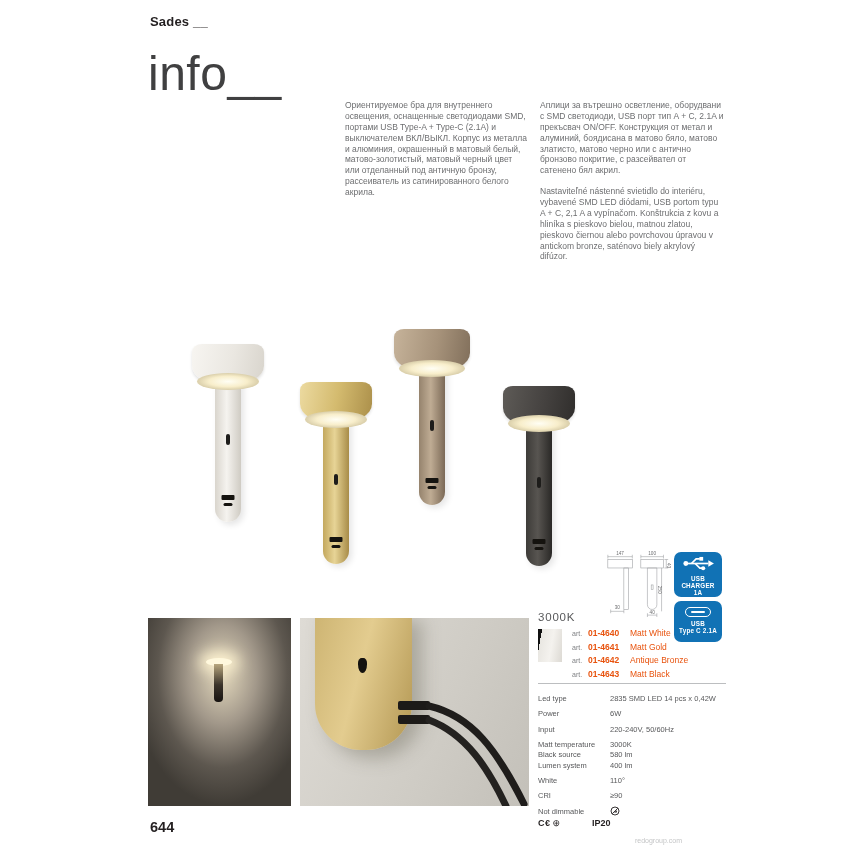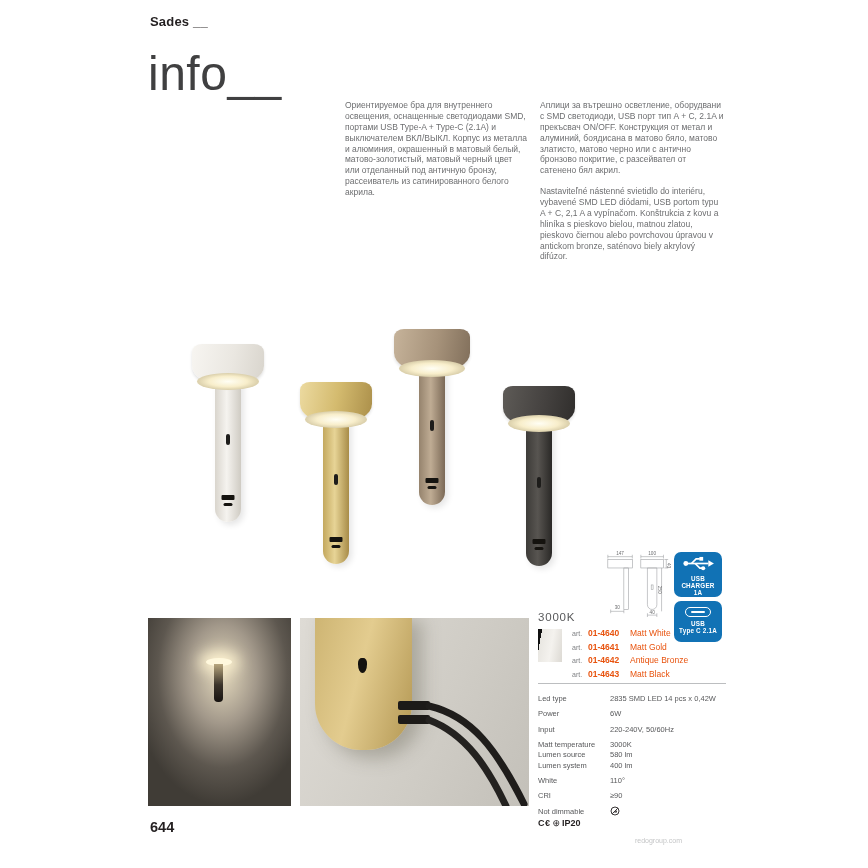--- a/index.html
+++ b/index.html
@@ -84,21 +84,21 @@
   .spec-divider { position:absolute; left:538px; top:683px; width:188px; border-top:1px solid #bcbec0; }
   .specs { position:absolute; left:538px; top:688px; width:188px; font-size:7.5px; color:#58595b; }
   .spec-row { display:flex; height:15.2px; align-items:flex-end; }
   .spec-row.tight { height:10.6px; }
   .spec-label { width:72px; }
   .spec-value { flex:1; }
   .nd-icon { display:inline-block; vertical-align:-2px; }
   .certs { margin-top:2px; display:flex; align-items:center; color:#231f20; }
   .ce-mark { font-size:9px; font-weight:bold; letter-spacing:.5px; }
   .extra-mark { font-size:9px; margin:0 2px; }
-  .ip-mark { font-size:9px; font-weight:bold; }
+  .ip-mark { font-size:9px; font-weight:bold;margin-left:30px; }
 
   
   .pagenum { position:absolute; left:150px; top:819px; font-size:14.5px; font-weight:bold; color:#231f20; }
   .website { position:absolute; right:142px; top:837px; font-size:7px; color:#c4c5c6; }
 </style>
 </head>
 <body>
 
 <div class="page">
 
@@ -262,21 +262,21 @@
     </div>
     <div class="spec-row">
       <span class="spec-label">Input</span>
       <span class="spec-value">220-240V, 50/60Hz</span>
     </div>
     <div class="spec-row">
       <span class="spec-label">Matt temperature</span>
       <span class="spec-value">3000K</span>
     </div>
     <div class="spec-row tight">
-      <span class="spec-label">Lumen source</span>
+      <span class="spec-label">Black source</span>
       <span class="spec-value">580 lm</span>
     </div>
     <div class="spec-row tight">
       <span class="spec-label">Lumen system</span>
       <span class="spec-value">400 lm</span>
     </div>
     <div class="spec-row">
       <span class="spec-label">White</span>
       <span class="spec-value">110°</span>
     </div>

